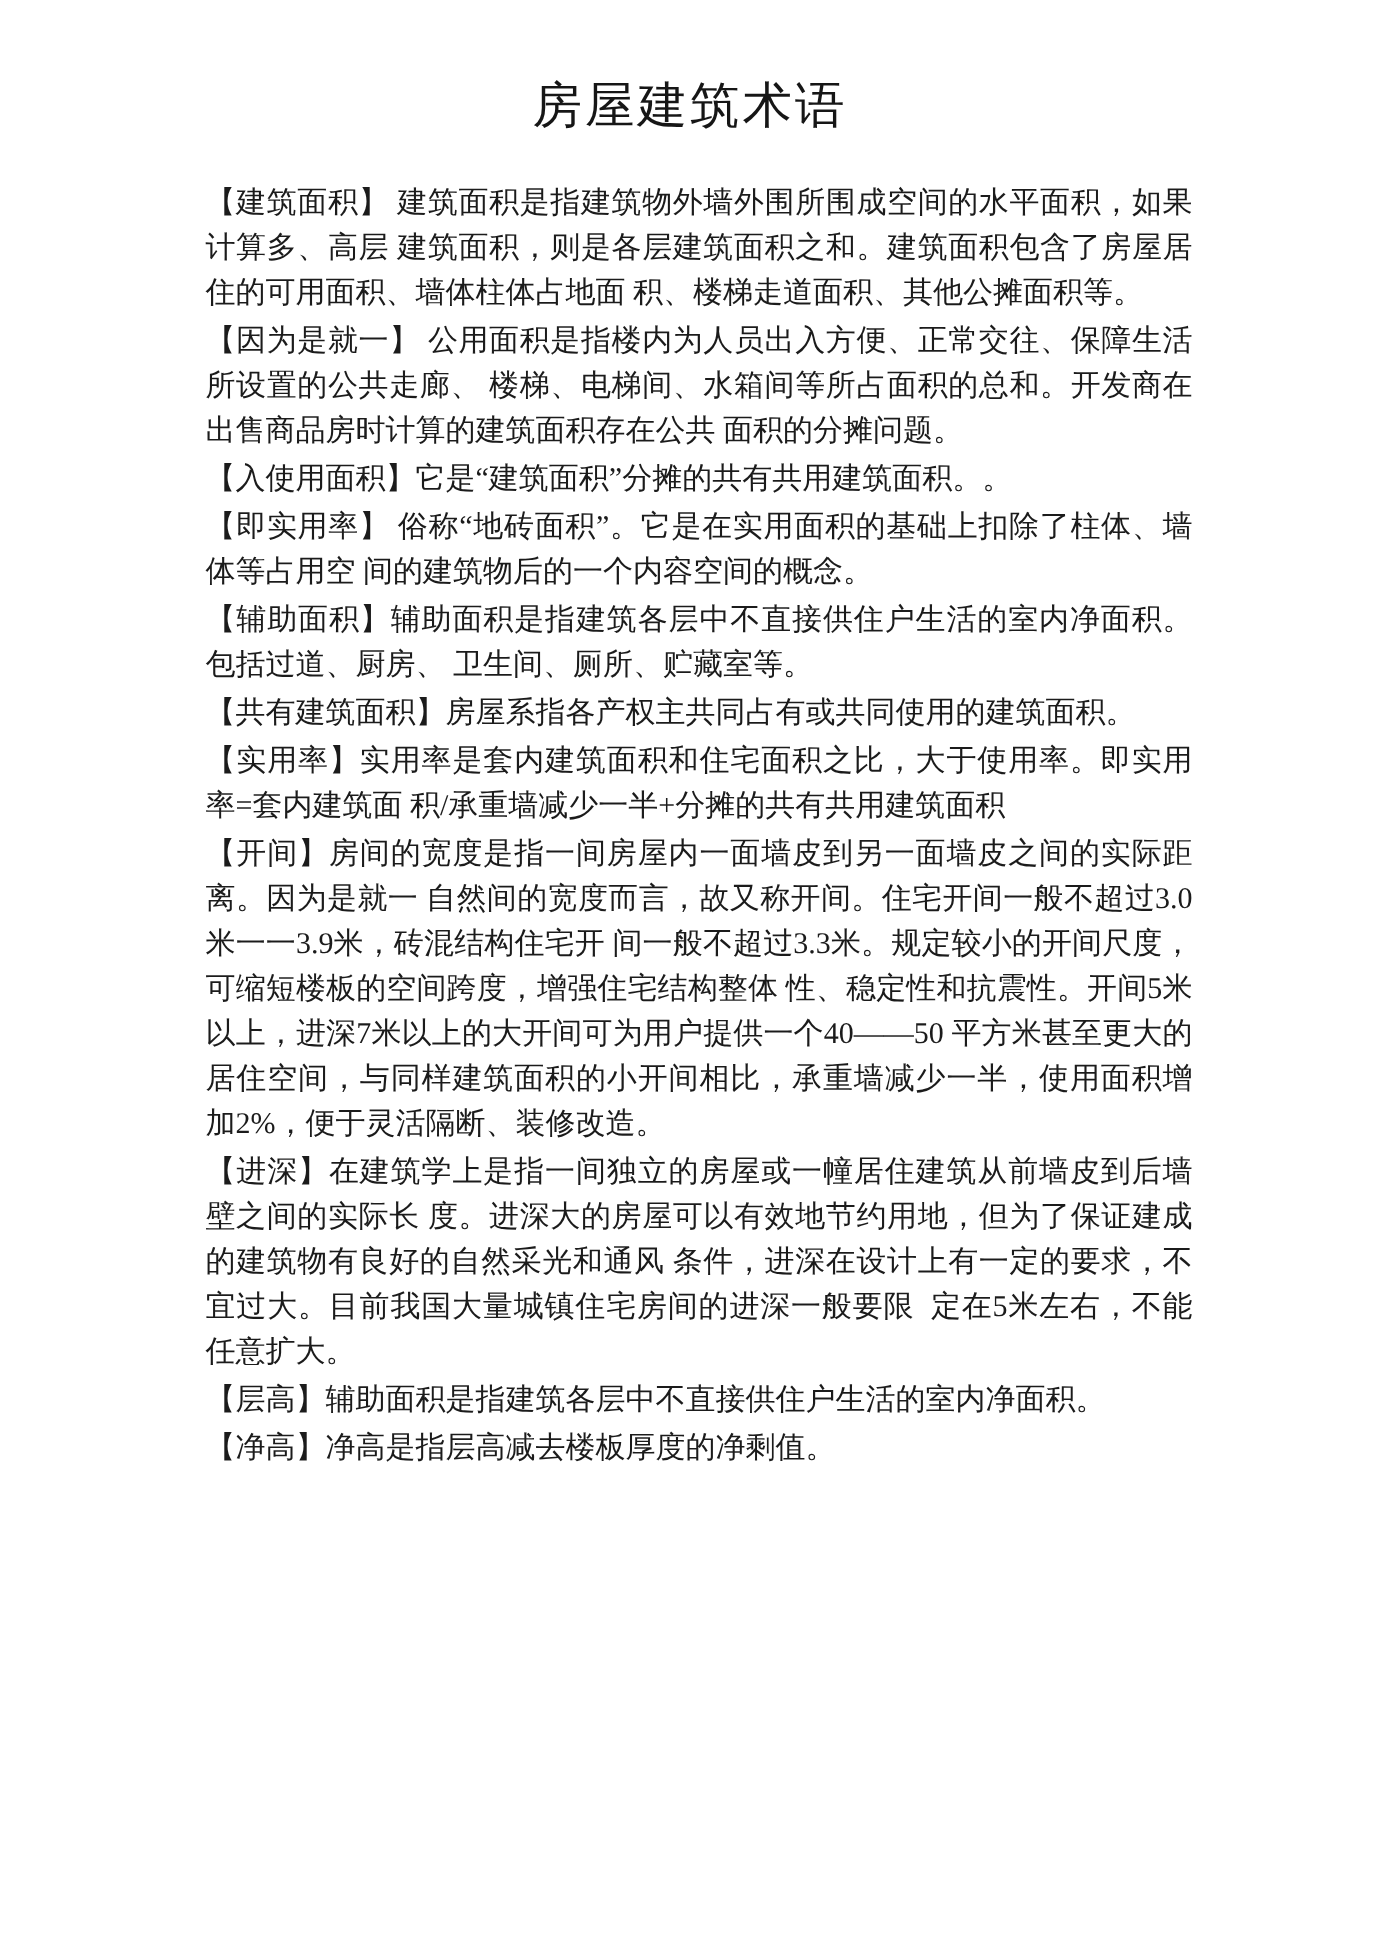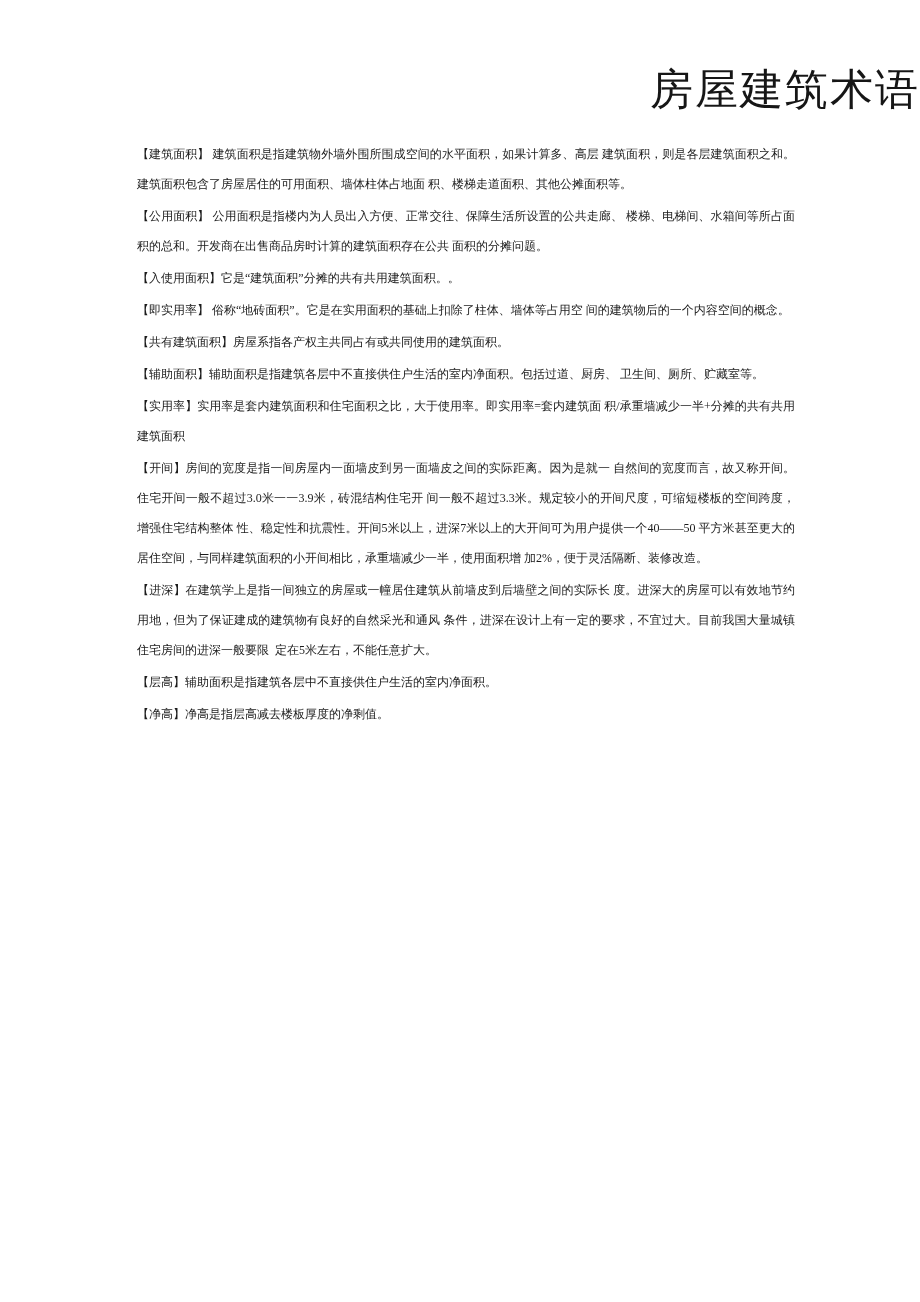--- a/index.html
+++ b/index.html
@@ -12,35 +12,35 @@
     width: 920px;
     height: 1302px;
     background: #ffffff;
     color: #1b1b1b;
     font-family: "Liberation Serif", "DejaVu Serif", serif;
     overflow: hidden;
     box-sizing: border-box;
   }
   .doc-title {
     margin: 0;
-    padding-top: 67px;
-    text-align: right;
-    font-size: 43px;
+    padding-top: 48px;
+    text-align: center;
+    font-size: 33px;
     line-height: 46px;
     font-weight: 400;
     letter-spacing: 2px;
     color: #161616;
   }
   .doc-body {
     width: 658px;
     margin: 26px 125px 0 137px;
   }
   .para {
     margin: 0 0 2px 0;
-    font-size: 12px;
+    font-size: 20px;
     line-height: 30px;
     text-align: justify;
     text-justify: inter-ideograph;
     white-space: pre-wrap;
     word-break: break-all;
     color: #1b1b1b;
   }
   .term {
     white-space: pre-wrap;
   }
@@ -48,24 +48,24 @@
     white-space: pre-wrap;
   }
 </style>
 </head>
 <body>
 
 <div class="page">
   <h1 class="doc-title">房屋建筑术语</h1>
   <div class="doc-body">
     <p class="para"><span class="term">【建筑面积】</span><span class="definition"> 建筑面积是指建筑物外墙外围所围成空间的水平面积，如果计算多、高层 建筑面积，则是各层建筑面积之和。建筑面积包含了房屋居住的可用面积、墙体柱体占地面 积、楼梯走道面积、其他公摊面积等。</span></p>
-    <p class="para"><span class="term">【公用面积】</span><span class="definition"> 公用面积是指楼内为人员出入方便、正常交往、保障生活所设置的公共走廊、 楼梯、电梯间、水箱间等所占面积的总和。开发商在出售商品房时计算的建筑面积存在公共 面积的分摊问题。</span></p>
+    <p class="para"><span class="term">【因为是就一】</span><span class="definition"> 公用面积是指楼内为人员出入方便、正常交往、保障生活所设置的公共走廊、 楼梯、电梯间、水箱间等所占面积的总和。开发商在出售商品房时计算的建筑面积存在公共 面积的分摊问题。</span></p>
     <p class="para"><span class="term">【入使用面积】</span><span class="definition">它是“建筑面积”分摊的共有共用建筑面积。。</span></p>
     <p class="para"><span class="term">【即实用率】</span><span class="definition"> 俗称“地砖面积”。它是在实用面积的基础上扣除了柱体、墙体等占用空 间的建筑物后的一个内容空间的概念。</span></p>
+    <p class="para"><span class="term">【辅助面积】</span><span class="definition">辅助面积是指建筑各层中不直接供住户生活的室内净面积。包括过道、厨房、 卫生间、厕所、贮藏室等。</span></p>
     <p class="para"><span class="term">【共有建筑面积】</span><span class="definition">房屋系指各产权主共同占有或共同使用的建筑面积。</span></p>
-    <p class="para"><span class="term">【辅助面积】</span><span class="definition">辅助面积是指建筑各层中不直接供住户生活的室内净面积。包括过道、厨房、 卫生间、厕所、贮藏室等。</span></p>
     <p class="para"><span class="term">【实用率】</span><span class="definition">实用率是套内建筑面积和住宅面积之比，大于使用率。即实用率=套内建筑面 积/承重墙减少一半+分摊的共有共用建筑面积</span></p>
     <p class="para"><span class="term">【开间】</span><span class="definition">房间的宽度是指一间房屋内一面墙皮到另一面墙皮之间的实际距离。因为是就一 自然间的宽度而言，故又称开间。住宅开间一般不超过3.0米一一3.9米，砖混结构住宅开 间一般不超过3.3米。规定较小的开间尺度，可缩短楼板的空间跨度，增强住宅结构整体 性、稳定性和抗震性。开间5米以上，进深7米以上的大开间可为用户提供一个40——50 平方米甚至更大的居住空间，与同样建筑面积的小开间相比，承重墙减少一半，使用面积增 加2%，便于灵活隔断、装修改造。</span></p>
     <p class="para"><span class="term">【进深】</span><span class="definition">在建筑学上是指一间独立的房屋或一幢居住建筑从前墙皮到后墙壁之间的实际长 度。进深大的房屋可以有效地节约用地，但为了保证建成的建筑物有良好的自然采光和通风 条件，进深在设计上有一定的要求，不宜过大。目前我国大量城镇住宅房间的进深一般要限  定在5米左右，不能任意扩大。</span></p>
     <p class="para"><span class="term">【层高】</span><span class="definition">辅助面积是指建筑各层中不直接供住户生活的室内净面积。</span></p>
     <p class="para"><span class="term">【净高】</span><span class="definition">净高是指层高减去楼板厚度的净剩值。</span></p>
   </div>
 </div>
 
 </body></html>

